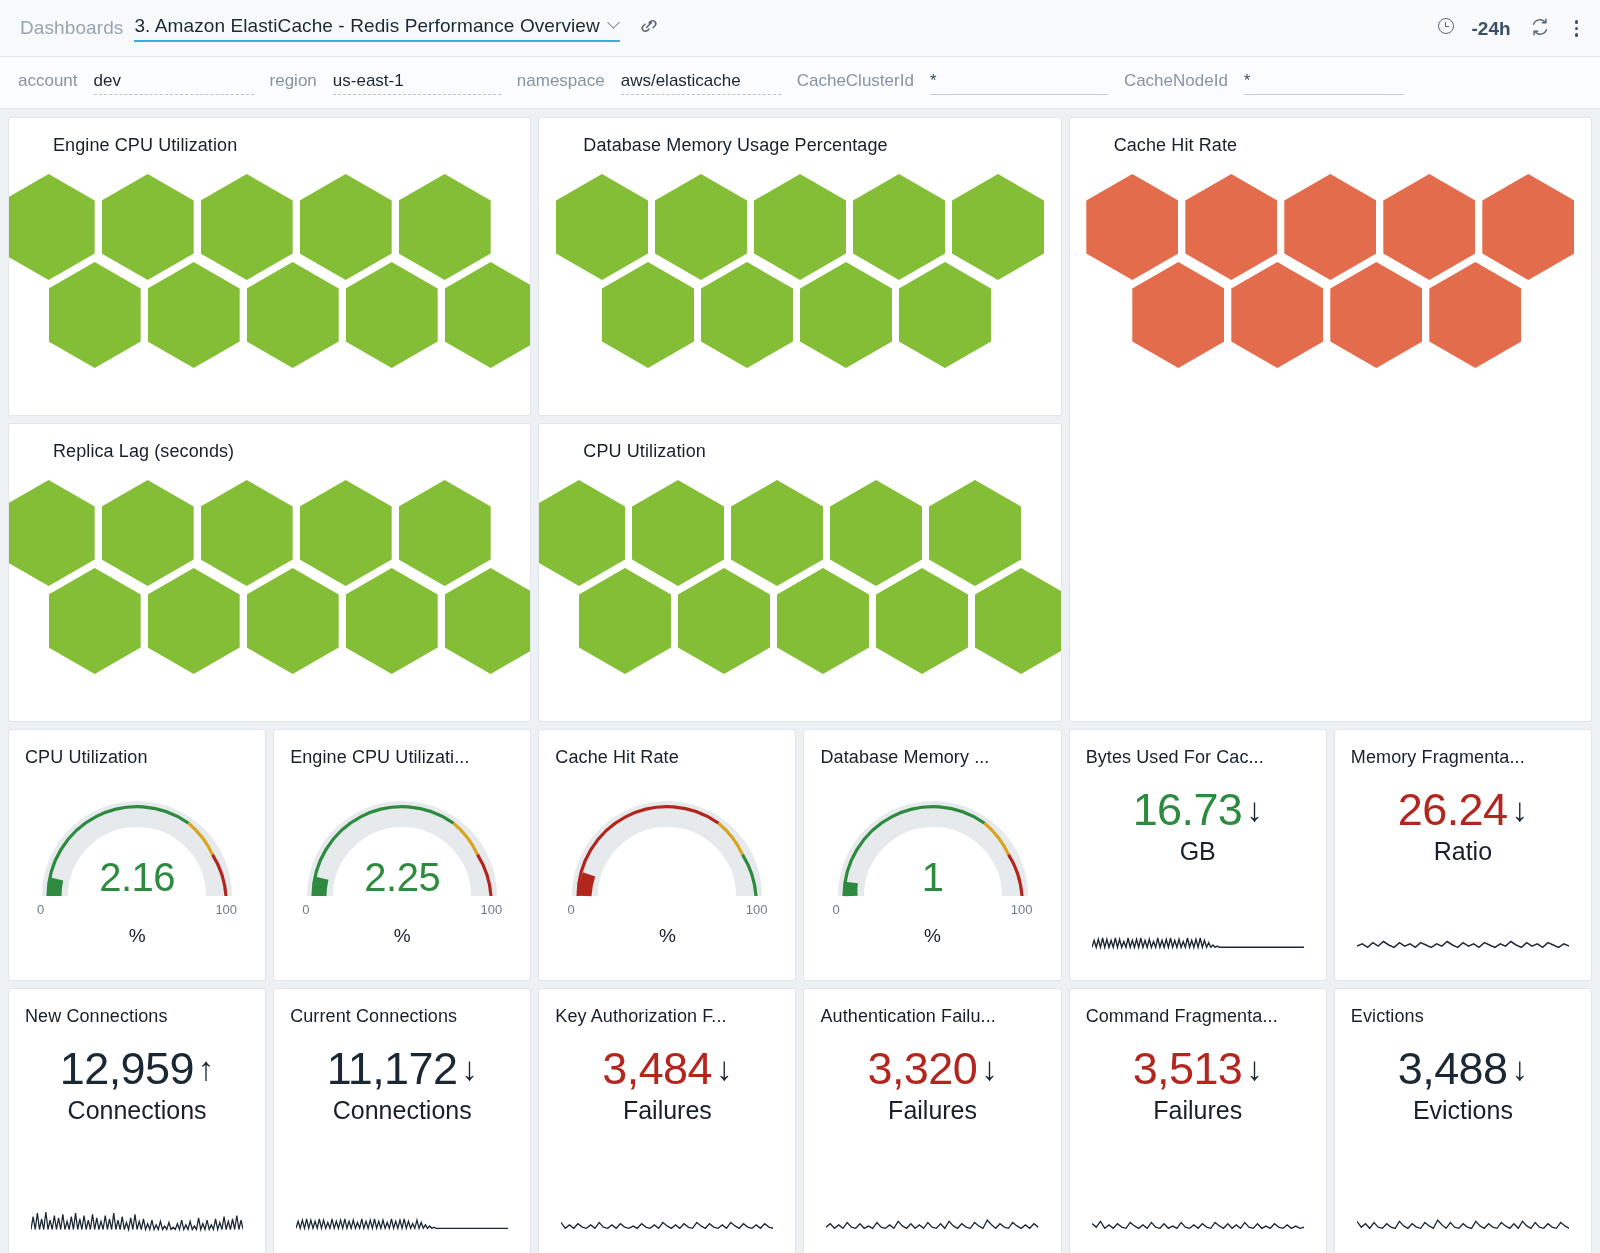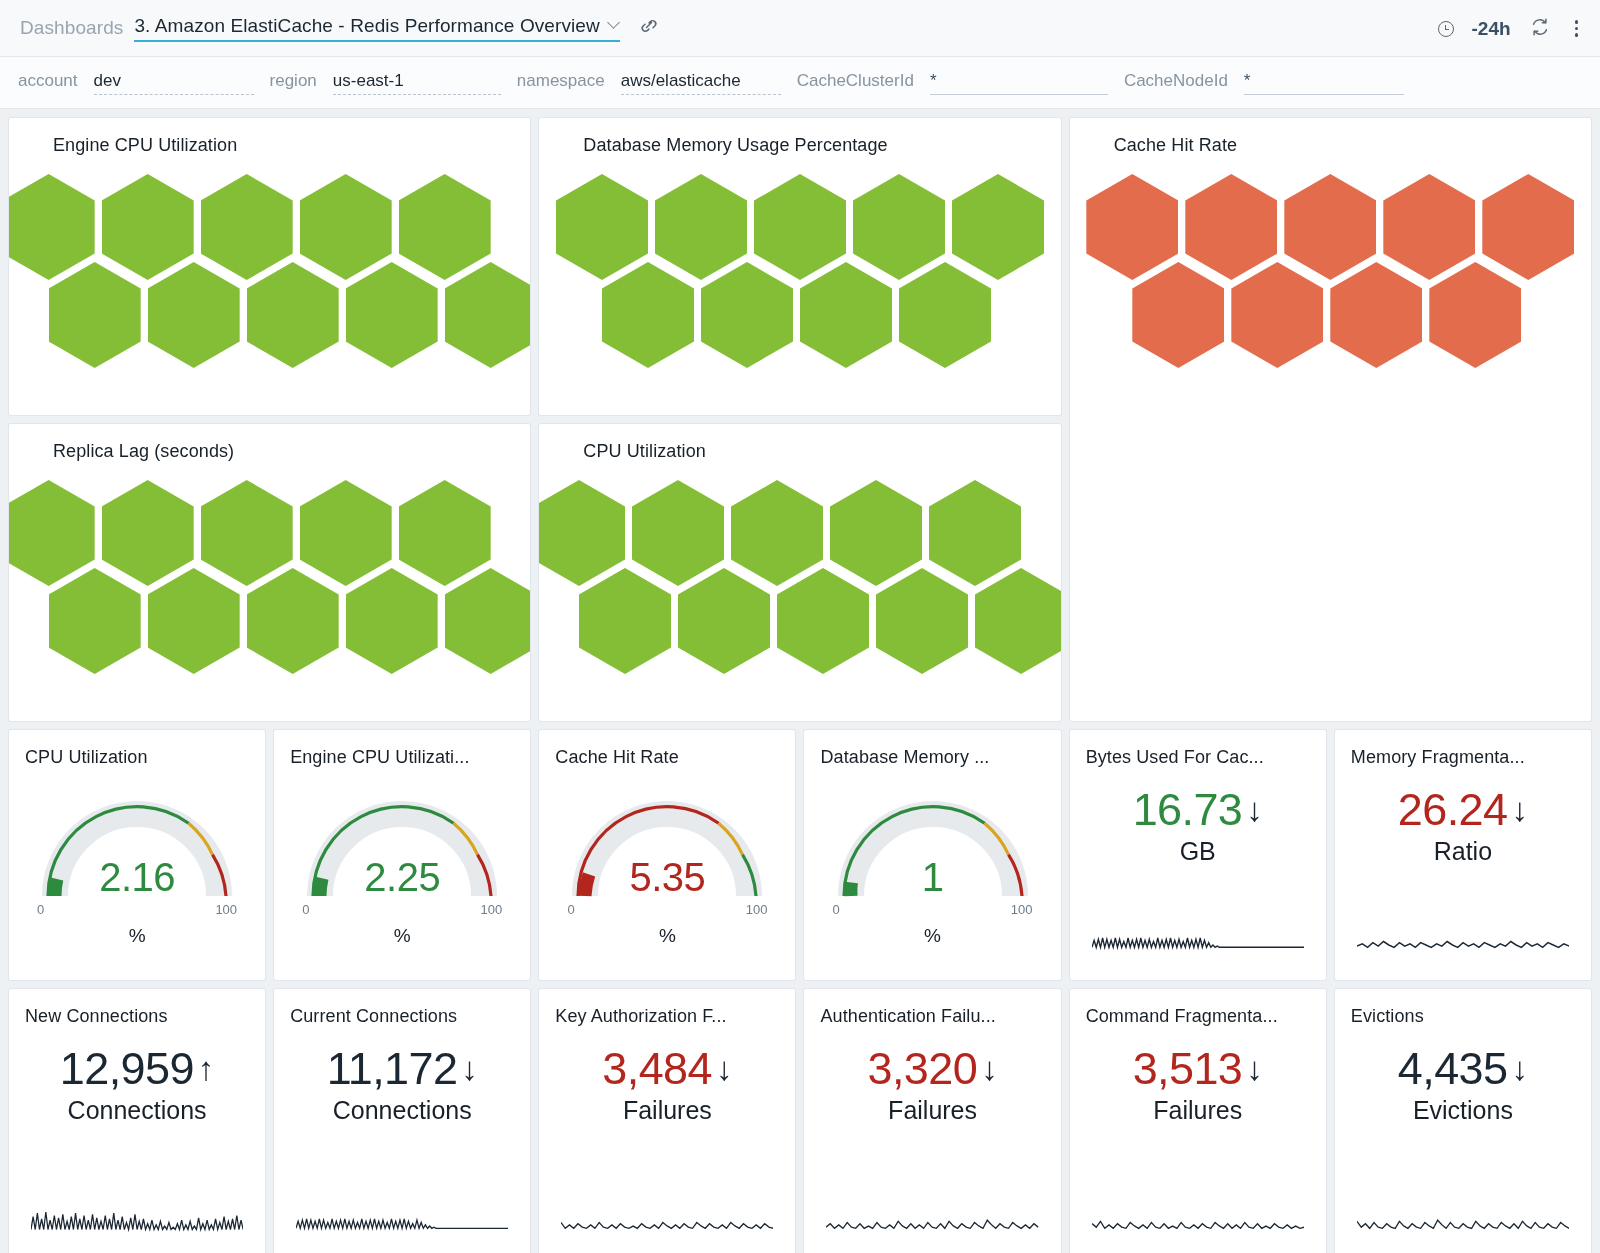--- a/index.html
+++ b/index.html
@@ -56,21 +56,21 @@
     font-size: 17px;
     line-height: 1;
     position: relative; top: -1px;
   }
   .topbar-right {
     position: absolute;
     right: 16px; top: 0; height: 57px;
     display: flex; align-items: center; gap: 18px;
   }
   .time-range {
-    display: flex; align-items: center; gap: 18px;
+    display: flex; align-items: flex-start; gap: 18px;
     color: #3b5066; font-size: 19px; font-weight: 600;
   }
   .clock-ico {
     width: 16px; height: 16px; border-radius: 50%;
     border: 1.6px solid #5b6876; position: relative;
   }
   .clock-ico:before {
     content:""; position:absolute; left:6px; top:3px;
     width:1.6px; height:5px; background:#5b6876;
   }
@@ -414,21 +414,20 @@
       <div class="gauge">
         <svg viewBox="0 0 200 112" width="200" height="112">
           <path d="M18 104 A82 82 0 0 1 182 104" fill="none" stroke="#e6eaed" stroke-width="26"></path>
           <g>
             <path d="M11 104 A89 89 0 0 1 151.6 31.2" fill="none" stroke="#b3261e" stroke-width="3.2"></path>
             <path d="M151.6 31.2 A89 89 0 0 1 175.5 62.6" fill="none" stroke="#d9a520" stroke-width="3.2"></path>
             <path d="M175.5 62.6 A89 89 0 0 1 189 104" fill="none" stroke="#2d8a3e" stroke-width="3.2"></path>
           </g>
           <path d="M18 104 A82 82 0 0 1 22.0 82.4" fill="none" stroke="#b3261e" stroke-width="13"></path>
         </svg>
-        <div class="gval red">5.35</div>
       </div>
       <div class="gticks">
         <span>0</span>
         <span>100</span>
       </div>
       <div class="gunit">%</div>
     </div>
   </div>
 
   <div class="panel smallpanel">
@@ -563,21 +562,21 @@
       <svg viewBox="0 0 200 24" preserveAspectRatio="none">
         <path d="M0 16 L4 19 L8 14 L12 20 L16 17 L20 20 L24 16 L28 19 L32 20 L36 15 L40 18 L44 20 L48 17 L52 20 L56 15 L60 19 L64 20 L68 16 L72 20 L76 18 L80 20 L84 15 L88 19 L92 20 L96 17 L100 20 L104 16 L108 19 L112 20 L116 15 L120 18 L124 20 L128 16 L132 20 L136 17 L140 20 L144 15 L148 19 L152 20 L156 16 L160 20 L164 18 L168 20 L172 16 L176 19 L180 20 L184 17 L188 20 L192 18 L196 20 L200 19" fill="none" stroke="#1b2733" stroke-width="1.2"></path>
       </svg>
     </div>
   </div>
 
   <div class="panel statpanel">
     <div class="ptitle">Evictions</div>
     <div class="statwrap">
       <div class="statline">
-        <span class="statnum dark">4,435</span>
+        <span class="statnum dark">3,488</span>
         <span class="arrow">↓</span>
       </div>
       <div class="statunit">Evictions</div>
     </div>
     <div class="spark">
       <svg viewBox="0 0 200 24" preserveAspectRatio="none">
         <path d="M0 14 L4 19 L8 16 L12 20 L16 15 L20 19 L24 20 L28 16 L32 19 L36 20 L40 14 L44 18 L48 20 L52 16 L56 19 L60 20 L64 15 L68 18 L72 20 L76 13 L80 17 L84 20 L88 15 L92 19 L96 20 L100 16 L104 19 L108 20 L112 14 L116 18 L120 20 L124 16 L128 19 L132 20 L136 15 L140 18 L144 20 L148 16 L152 20 L156 14 L160 18 L164 20 L168 15 L172 19 L176 20 L180 16 L184 19 L188 20 L192 15 L196 18 L200 20" fill="none" stroke="#1b2733" stroke-width="1.2"></path>
       </svg>
     </div>
   </div>

